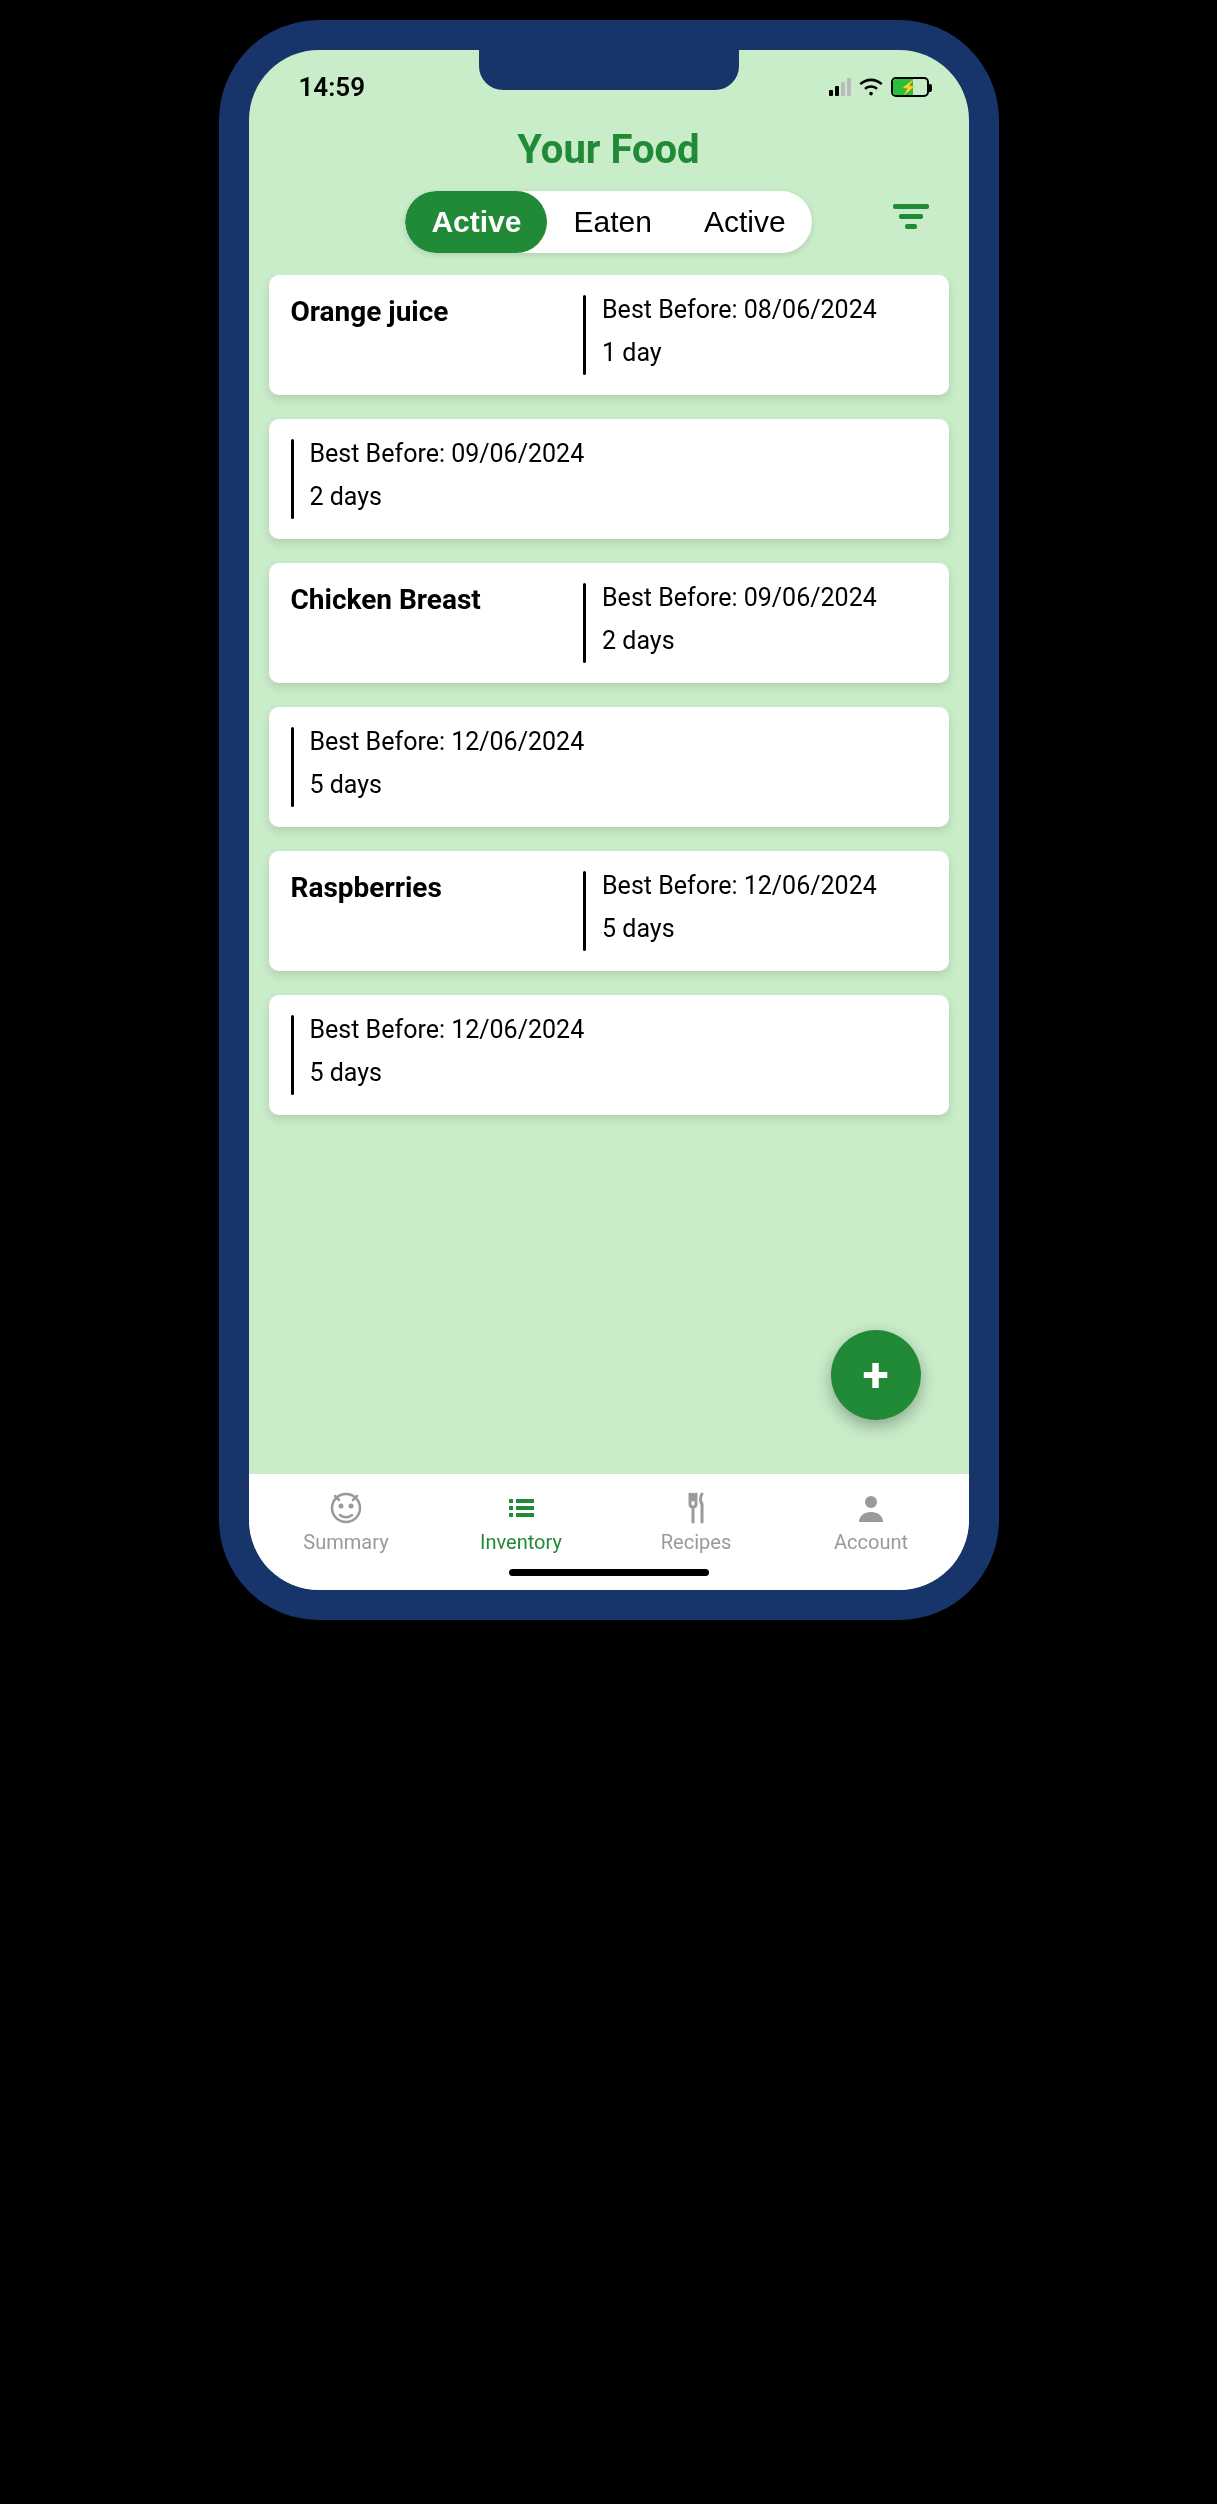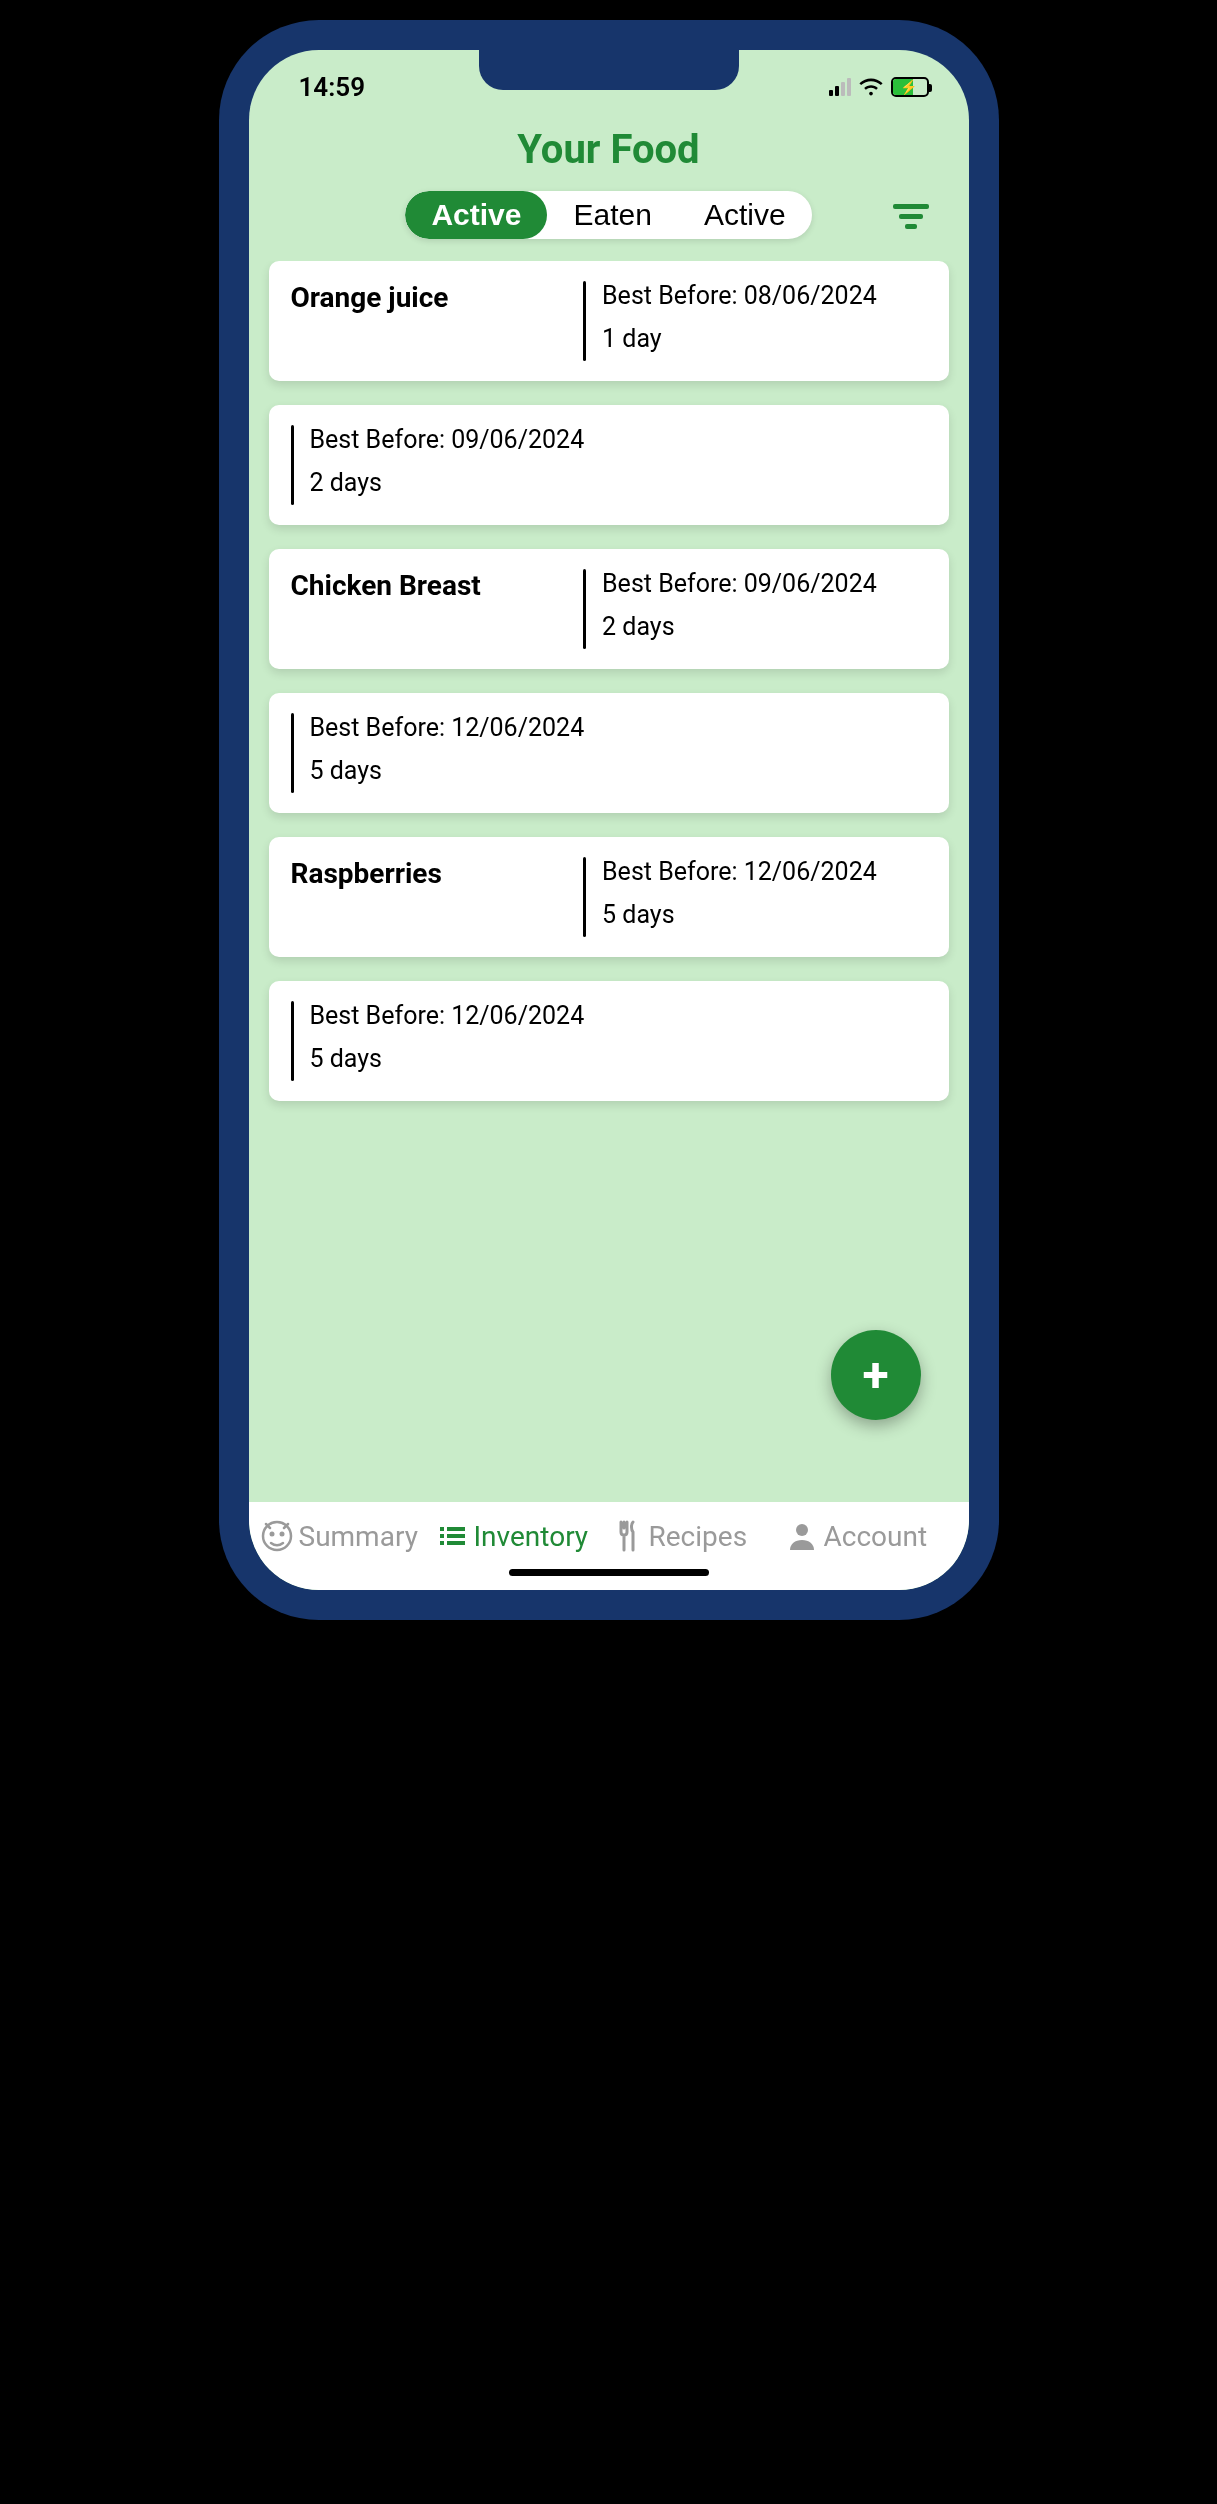--- a/index.html
+++ b/index.html
@@ -86,21 +86,21 @@
     background: #fff;
     border-radius: 40px;
     box-shadow: 0 2px 6px rgba(0,0,0,.12);
     overflow: hidden;
   }
   .segmented button {
     border: none;
     background: transparent;
     font-size: 30px;
     font-weight: 500;
-    padding: 7px 26px;
+    padding: 14px 26px;
     color: #000;
     cursor: pointer;
   }
   .segmented button.active {
     background: #208a36;
     color: #fff;
     border-radius: 40px;
     font-weight: 600;
   }
   .filter-icon {
@@ -163,22 +163,22 @@
     background: #fff;
     display:flex;
     justify-content: space-around;
     align-items: center;
     padding: 16px 10px 36px;
     z-index: 20;
     border-bottom-left-radius: 70px;
     border-bottom-right-radius: 70px;
   }
   .tab {
-    display:flex; align-items:center; gap:4px;
-    color:#9a9a9a; font-size:28px; cursor:pointer;
+    display:flex; flex-direction:column; align-items:center; gap:4px;
+    color:#9a9a9a; font-size:20px; cursor:pointer;
     width: 25%;
   }
   .tab.active { color:#208a36; }
   .tab svg { width:36px; height:36px; }
   .home-indicator{
     position:absolute; bottom:14px; left:50%; transform:translateX(-50%);
     width:200px; height:7px; background:#000; border-radius:4px; z-index:40;
   }
 </style>
 </head>

